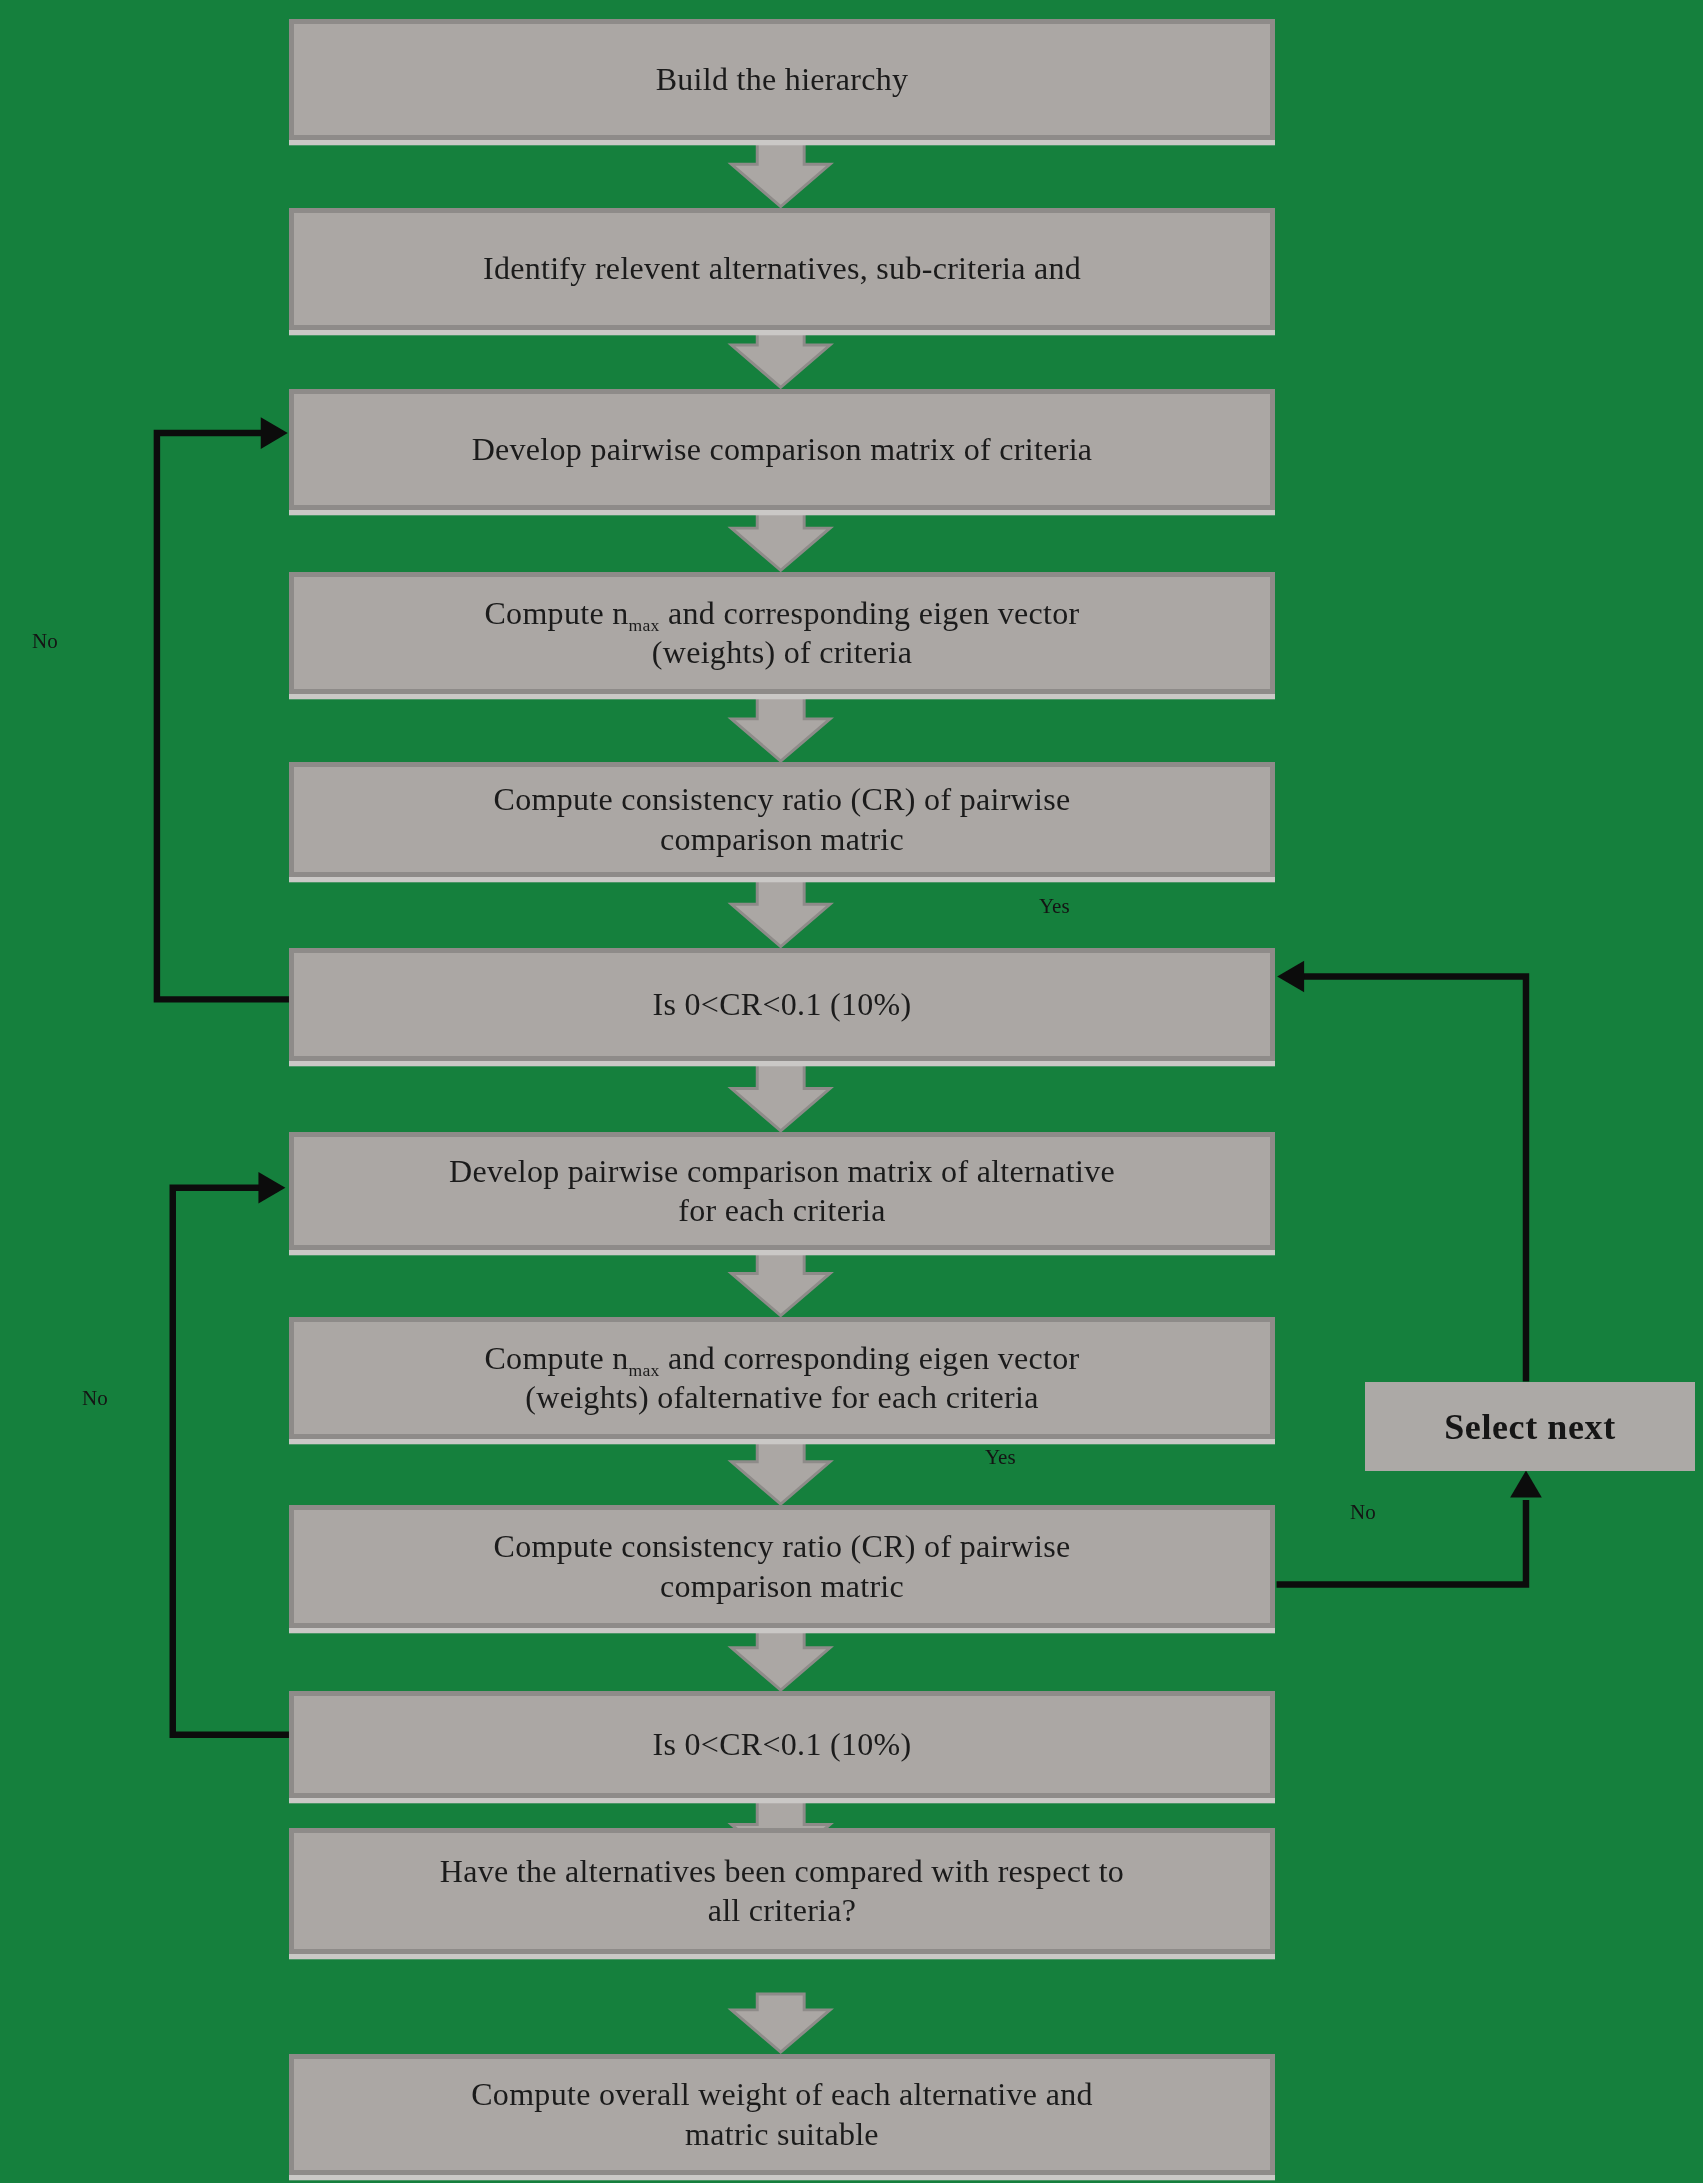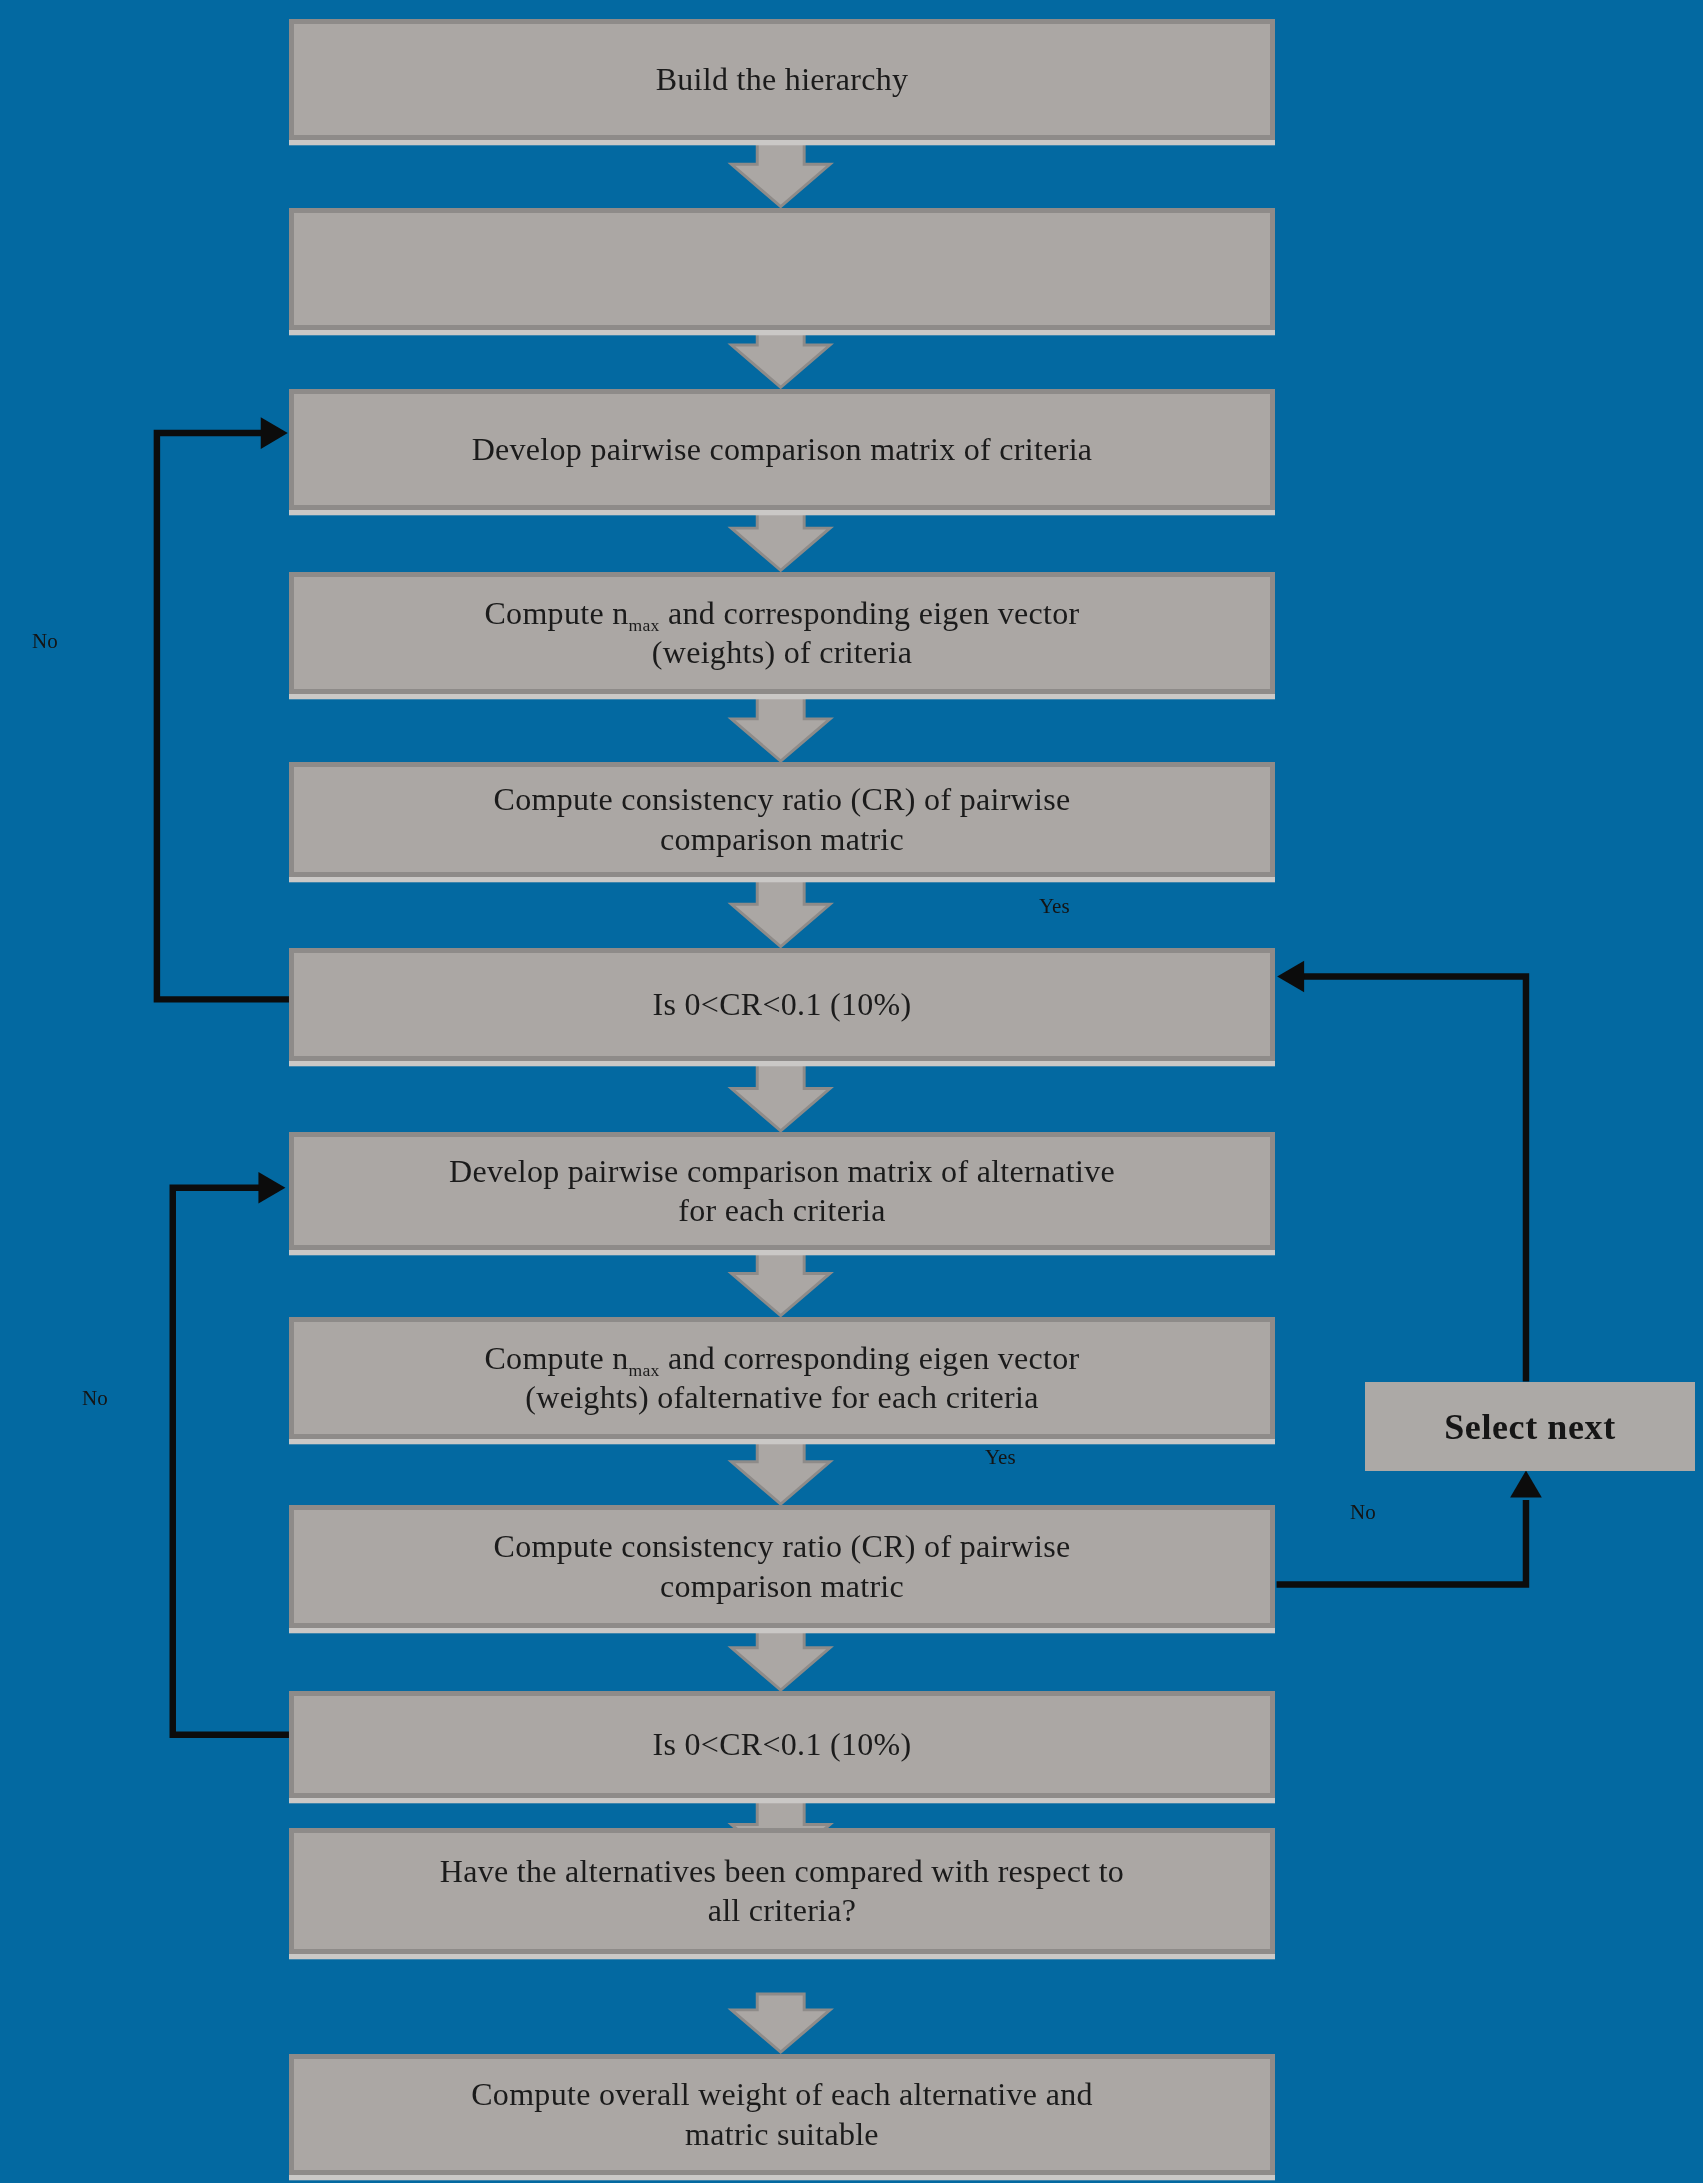--- a/index.html
+++ b/index.html
@@ -1,20 +1,20 @@
 <!DOCTYPE html>
 <html style="font-size:9.4px"><head>
 <meta charset="utf-8">
 <style>
   html, body { margin: 0; padding: 0; background: #ffffff; }
   #canvas {
     position: relative;
     width: 1704px;
     height: 2183px;
-    background: #0369a1;
+    background: #15803d;
     font-family: "Liberation Serif", serif;
     color: #1B1B1B;
     overflow: hidden;
   }
   #wires { position: absolute; left: 0; top: 0; width: 1704px; height: 2183px; }
 
   .fbox {
     position: absolute;
     left: 289px;
     width: 986px;
@@ -91,20 +91,21 @@
   </svg>
 
   <div class="fbox" style="top:19.4px;   height:121px;">
     <div class="btext">
       <div><span>Build the hierarchy</span><sub></sub><span></span></div>
       <div></div>
     </div>
   </div>
   <div class="fbox" style="top:208px;  height:122px;">
     <div class="btext">
+      <div><span>Identify relevent alternatives, sub-criteria and</span><sub></sub><span></span></div>
     </div>
   </div>
   <div class="fbox" style="top:389px;  height:121px;">
     <div class="btext">
       <div><span>Develop pairwise comparison matrix  of criteria</span><sub></sub><span></span></div>
       <div></div>
     </div>
   </div>
   <div class="fbox" style="top:572px;  height:122px;">
     <div class="btext">

